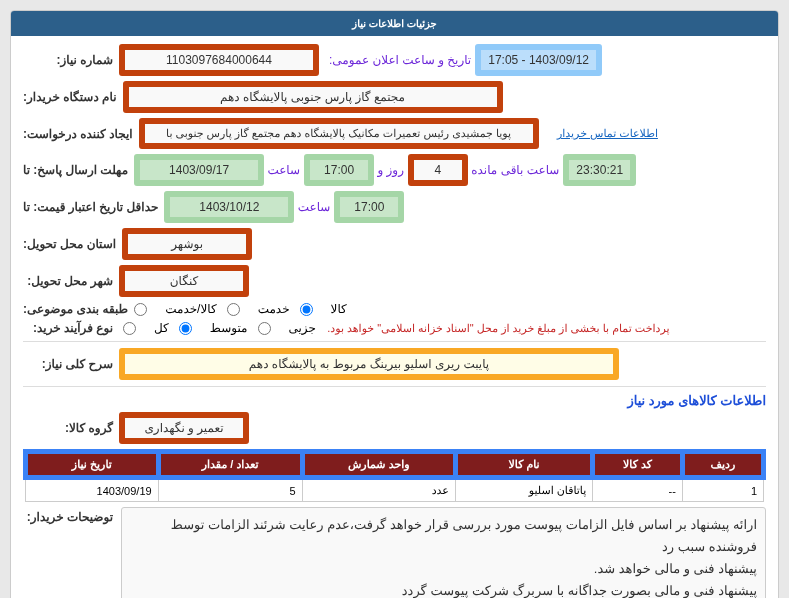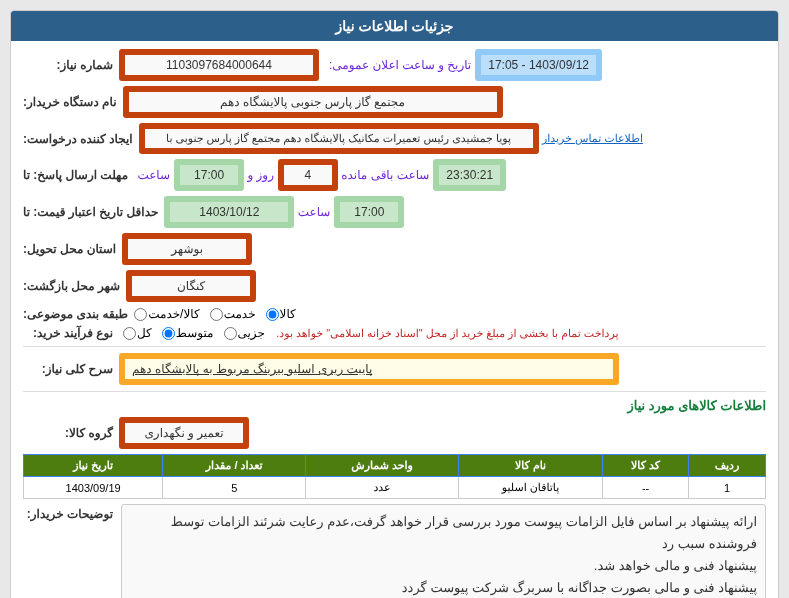--- a/index.html
+++ b/index.html
@@ -16,21 +16,21 @@
       border-radius: 4px;
       overflow: hidden;
       max-width: 789px;
       margin: 0 auto;
     }
     .header {
       background: #2c5f8a;
       color: #fff;
       text-align: center;
       padding: 7px 10px;
-      font-size: 14px;
+      font-size: 10px;
       font-weight: bold;
     }
     .form-section {
       padding: 8px 12px;
     }
     .form-row {
       display: flex;
       align-items: center;
       margin-bottom: 5px;
       justify-content: flex-end;
@@ -61,62 +61,62 @@
     .row-label {
       color: #6d28d9;
       font-weight: normal;
       white-space: nowrap;
       margin-right: 4px;
     }
     .link-text {
       color: #1565c0;
       text-decoration: underline;
       cursor: pointer;
+      margin-left: 15px;
     }
     .divider {
       border: none;
       border-top: 1px solid #ddd;
       margin: 6px 0;
     }
     .section-title {
       font-weight: bold;
       font-size: 13px;
-      color: #15803d;
+      color: #1d4ed8;
       margin: 6px 0 4px 0;
       text-align: right;
     }
     .radio-group {
       display: flex;
       gap: 10px;
       align-items: center;
       flex-direction: row-reverse;
     }
     .radio-item {
       display: flex;
       align-items: center;
-      gap: 1px;
+      gap: 18px;
     }
     .radio-item input[type=radio] { margin: 0; }
     table {
       width: 100%;
       border-collapse: collapse;
       font-size: 11px;
       margin: 4px 0;
     }
     table th {
-      background: #4d7c0f;
+      background: #7f1d1d;
       color: #fff;
       padding: 4px 6px;
       text-align: center;
-      border: 1px solid #3b82f6;
+      border: 5px solid #3b82f6;
     }
     table td {
       border: 1px solid #ccc;
       padding: 4px 6px;
-      text-align: center;
       background: #fff;
       margin-top: 24px;
     }
     table tr:nth-child(even) td { background: #f5f5f5; }
     .notes-box {
       background: #f9f9f9;
       border: 1px solid #ccc;
       border-radius: 3px;
       padding: 6px 8px;
       font-size: 13px;
@@ -190,39 +190,40 @@
     <div class="form-row">
       <span class="value-box time small">23:30:21</span>
       <span class="row-label">ساعت باقی مانده</span>
       &nbsp;
       <span class="value-box small">4</span>
       <span class="row-label">روز و</span>
       &nbsp;
       <span class="value-box time small">17:00</span>
       <span class="row-label">ساعت</span>
       &nbsp;
+      <span class="value-box date-green medium">1403/09/17</span>
       <span class="label">مهلت ارسال پاسخ: تا</span>
     </div>
 
     <div class="form-row">
       <span class="value-box time small">17:00</span>
       <span class="row-label">ساعت</span>
       &nbsp;
       <span class="value-box date-green medium">1403/10/12</span>
       <span class="label">حداقل تاریخ اعتبار قیمت: تا</span>
     </div>
 
     <div class="form-row">
       <span class="value-box medium">بوشهر</span>
       <span class="label">استان محل تحویل:</span>
     </div>
 
     <div class="form-row">
       <span class="value-box medium">کنگان</span>
-      <span class="label">شهر محل بازگشت:</span>
+      <span class="label">شهر محل تحویل:</span>
     </div>
 
     <div class="form-row">
       <div class="radio-group">
         <div class="radio-item">
           <span>کالا/خدمت</span>
           <input type="radio" name="category" style="">
         </div>
         <div class="radio-item">
           <span>خدمت</span>
@@ -252,21 +253,21 @@
           <span>جزیی</span>
           <input type="radio" name="purchase" style="">
         </div>
       </div>
       <span class="label">نوع فرآیند خرید:</span>
     </div>
 
     <hr class="divider">
 
     <div class="form-row">
-      <div class="value-box" style="min-width:500px; text-align:left; background:#fffde7; border-color:#f9a825;text-decoration:underline;">پایبت ریری اسلیو بیرینگ مربوط به پالایشگاه دهم</div>
+      <div class="value-box" style="min-width:500px; text-align:center; background:#fffde7; border-color:#f9a825;">پایبت ریری اسلیو بیرینگ مربوط به پالایشگاه دهم</div>
       <span class="label">سرح کلی نیاز:</span>
     </div>
 
     <hr class="divider">
 
     <div class="section-title">اطلاعات کالاهای مورد نیاز</div>
 
     <div class="form-row">
       <span class="value-box medium">تعمیر و نگهداری</span>
       <span class="label">گروه کالا:</span>

